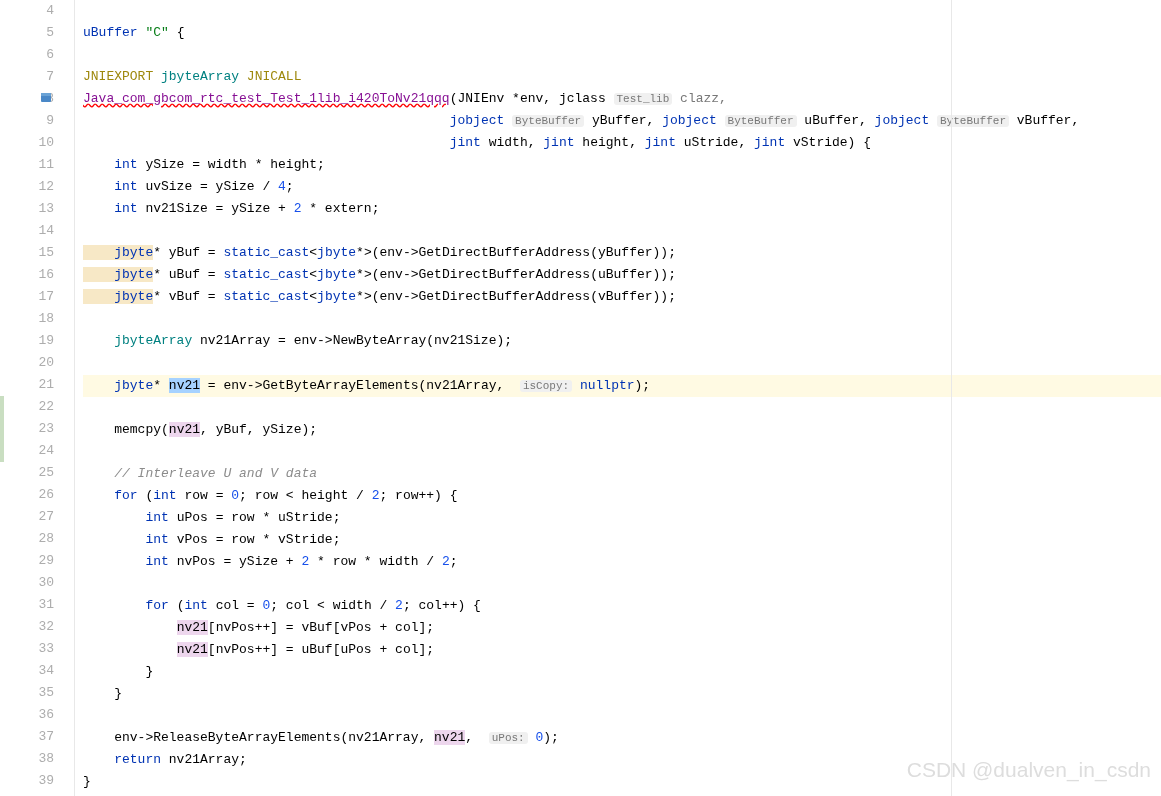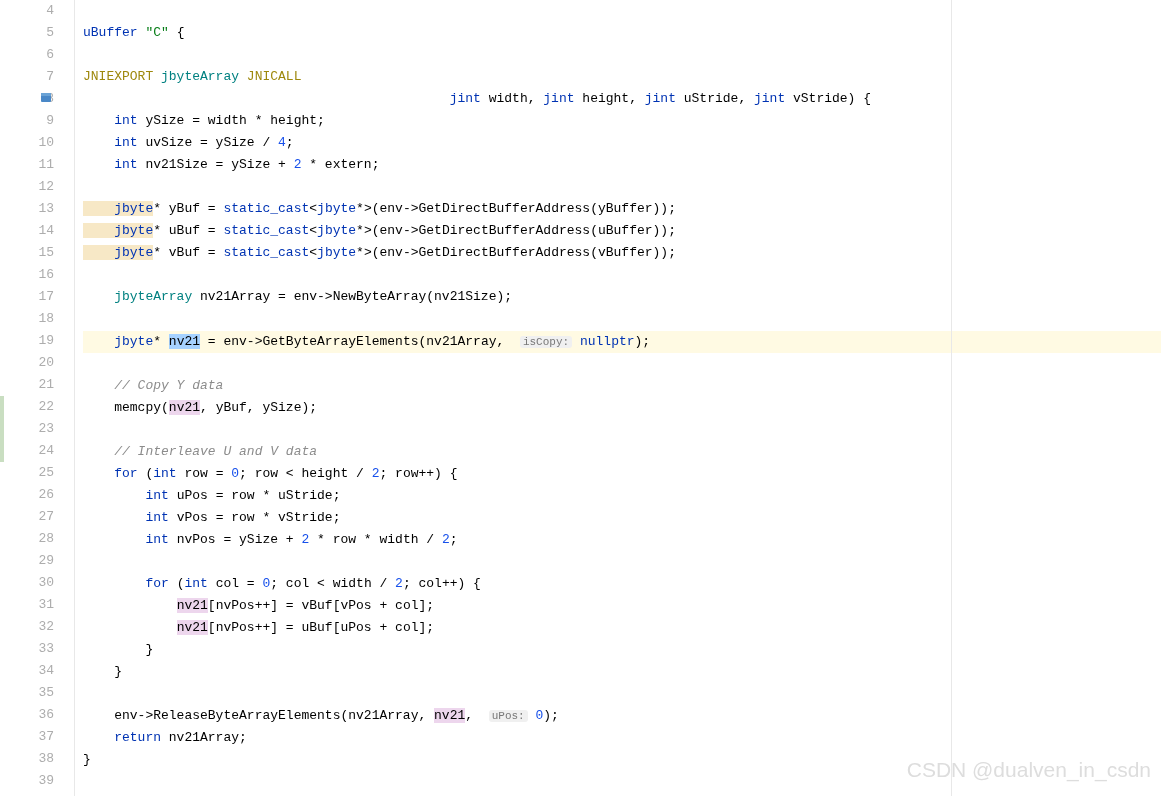--- a/index.html
+++ b/index.html
@@ -136,33 +136,34 @@
   <div class="gutter-line">39</div>
   <div class="gutter-line">40</div>
 </div>
 
 <div class="editor">
   <div class="right-border"></div>
   <div class="code-line"></div>
   <div class="code-line"><span class="kw">uBuffer</span> <span class="str">"C"</span><span> {</span></div>
   <div class="code-line"></div>
   <div class="code-line"><span class="preproc">JNIEXPORT </span><span class="type">jbyteArray</span><span class="preproc"> JNICALL</span></div>
+  <div class="code-line"><span class="fn underline-red">Java_com_gbcom_rtc_test_Test_1lib_i420ToNv21qqq</span><span>(JNIEnv *env, jclass </span><span class="param-hint">Test_lib</span><span style="color:#787878"> clazz,</span></div>
+  <div class="code-line"><span>                                               </span><span class="kw">jobject </span><span class="param-hint">ByteBuffer</span><span> yBuffer, </span><span class="kw">jobject </span><span class="param-hint">ByteBuffer</span><span> uBuffer, </span><span class="kw">jobject </span><span class="param-hint">ByteBuffer</span><span> vBuffer,</span></div>
   <div class="code-line"><span>                                               </span><span class="kw">jint</span><span> width, </span><span class="kw">jint</span><span> height, </span><span class="kw">jint</span><span> uStride, </span><span class="kw">jint</span><span> vStride) {</span></div>
   <div class="code-line"><span class="kw">    int</span><span> ySize = width * height;</span></div>
   <div class="code-line"><span class="kw">    int</span><span> uvSize = ySize / </span><span class="num">4</span><span>;</span></div>
   <div class="code-line"><span class="kw">    int</span><span> nv21Size = ySize + </span><span class="num">2</span><span> * extern;</span></div>
   <div class="code-line"></div>
   <div class="code-line"><span class="hl-jbyte">    jbyte</span><span>* yBuf = </span><span class="kw">static_cast</span><span>&lt;</span><span class="kw">jbyte</span><span>*&gt;(env-&gt;GetDirectBufferAddress(yBuffer));</span></div>
   <div class="code-line"><span class="hl-jbyte">    jbyte</span><span>* uBuf = </span><span class="kw">static_cast</span><span>&lt;</span><span class="kw">jbyte</span><span>*&gt;(env-&gt;GetDirectBufferAddress(uBuffer));</span></div>
   <div class="code-line"><span class="hl-jbyte">    jbyte</span><span>* vBuf = </span><span class="kw">static_cast</span><span>&lt;</span><span class="kw">jbyte</span><span>*&gt;(env-&gt;GetDirectBufferAddress(vBuffer));</span></div>
   <div class="code-line"></div>
   <div class="code-line"><span class="type">    jbyteArray</span><span> nv21Array = env-&gt;NewByteArray(nv21Size);</span></div>
   <div class="code-line highlighted"><span class="kw">    jbyte</span><span>* </span><span class="hl-nv21-sel">nv21</span><span> = env-&gt;GetByteArrayElements(nv21Array,  </span><span class="param-hint">isCopy:</span><span class="kw"> nullptr</span><span>);</span></div>
   <div class="code-line"></div>
-  <div class="code-line"><span class="cmt">    // Copy Y data</span></div>
   <div class="code-line"><span>    memcpy(</span><span class="hl-nv21">nv21</span><span>, yBuf, ySize);</span></div>
   <div class="code-line"></div>
   <div class="code-line"><span class="cmt">    // Interleave U and V data</span></div>
   <div class="code-line"><span class="kw">    for</span><span> (</span><span class="kw">int</span><span> row = </span><span class="num">0</span><span>; row &lt; height / </span><span class="num">2</span><span>; row++) {</span></div>
   <div class="code-line"><span class="kw">        int</span><span> uPos = row * uStride;</span></div>
   <div class="code-line"><span class="kw">        int</span><span> vPos = row * vStride;</span></div>
   <div class="code-line"><span class="kw">        int</span><span> nvPos = ySize + </span><span class="num">2</span><span> * row * width / </span><span class="num">2</span><span>;</span></div>
   <div class="code-line"></div>
   <div class="code-line"><span class="kw">        for</span><span> (</span><span class="kw">int</span><span> col = </span><span class="num">0</span><span>; col &lt; width / </span><span class="num">2</span><span>; col++) {</span></div>
   <div class="code-line"><span>            </span><span class="hl-nv21">nv21</span><span>[nvPos++] = vBuf[vPos + col];</span></div>

